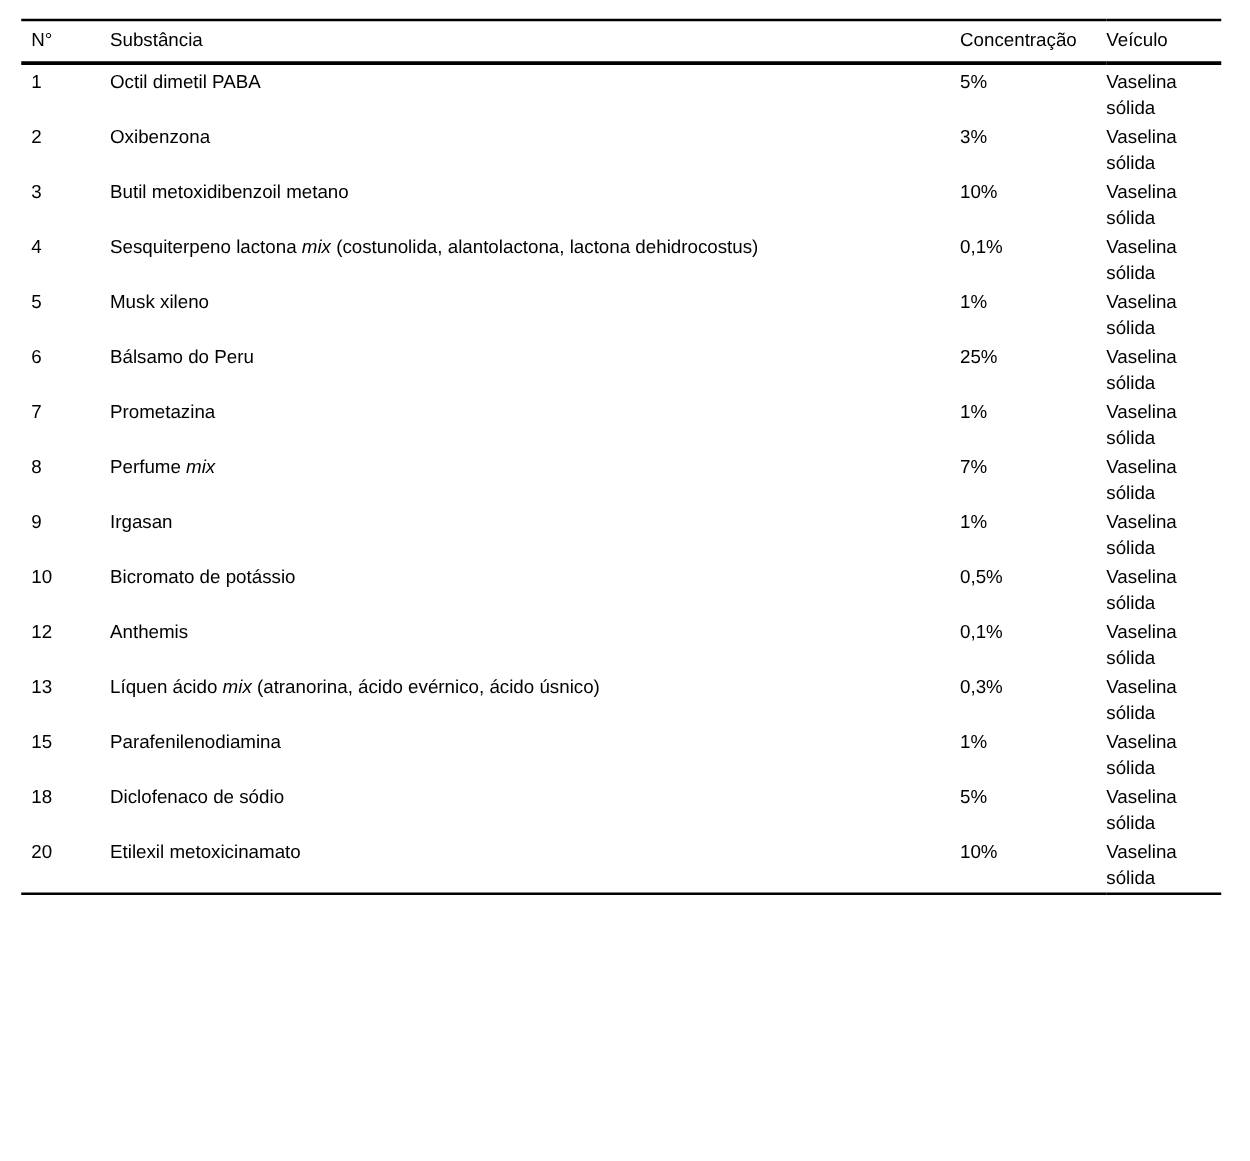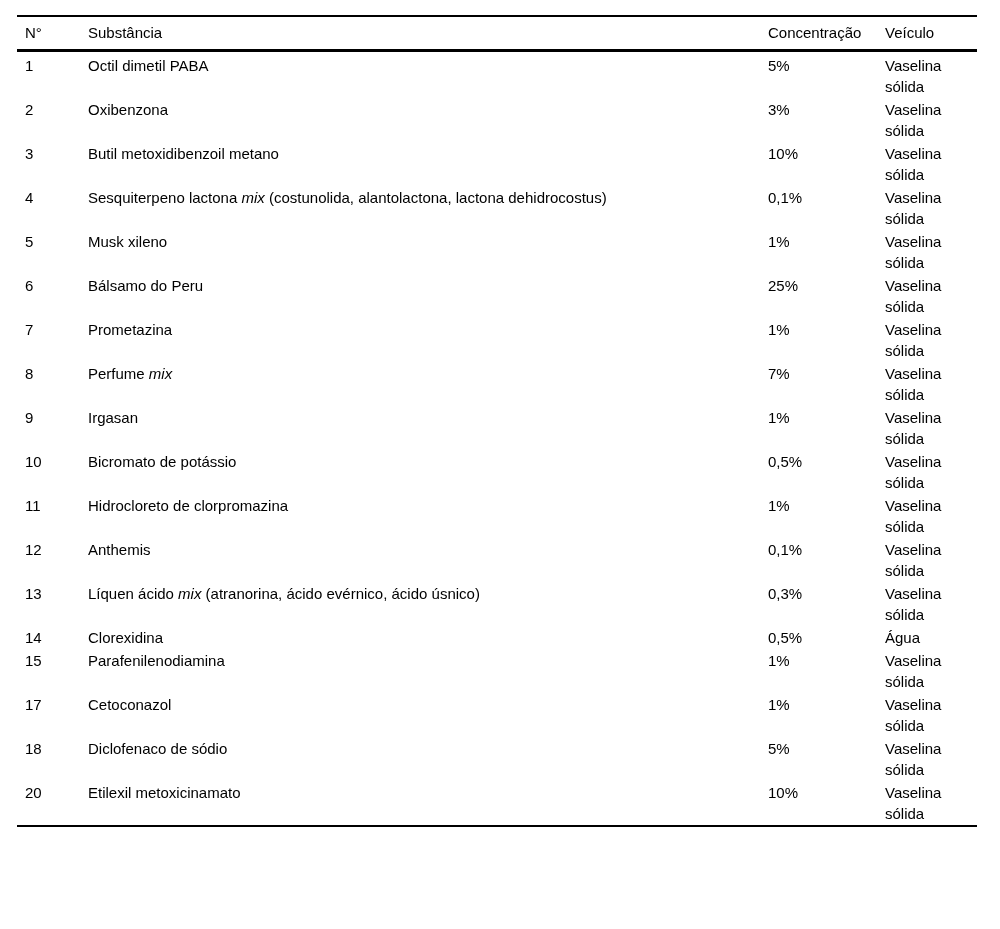--- a/index.html
+++ b/index.html
@@ -127,52 +127,34 @@
     <td class="cell-conc">1%</td>
     <td class="cell-veh">Vaselina sólida</td>
   </tr>
         <tr>
     <td class="cell-num">10</td>
     <td class="cell-sub"><span>Bicromato de potássio</span></td>
     <td class="cell-conc">0,5%</td>
     <td class="cell-veh">Vaselina sólida</td>
   </tr>
         <tr>
-    <td class="cell-num">11</td>
-    <td class="cell-sub"><span>Hidrocloreto de clorpromazina</span></td>
-    <td class="cell-conc">1%</td>
-    <td class="cell-veh">Vaselina sólida</td>
-  </tr>
-        <tr>
     <td class="cell-num">12</td>
     <td class="cell-sub"><span>Anthemis</span></td>
     <td class="cell-conc">0,1%</td>
     <td class="cell-veh">Vaselina sólida</td>
   </tr>
         <tr>
     <td class="cell-num">13</td>
     <td class="cell-sub"><span>Líquen ácido </span><i>mix</i><span> (atranorina, ácido evérnico, ácido úsnico)</span></td>
     <td class="cell-conc">0,3%</td>
     <td class="cell-veh">Vaselina sólida</td>
   </tr>
         <tr>
-    <td class="cell-num">14</td>
-    <td class="cell-sub"><span>Clorexidina</span></td>
-    <td class="cell-conc">0,5%</td>
-    <td class="cell-veh">Água</td>
-  </tr>
-        <tr>
     <td class="cell-num">15</td>
     <td class="cell-sub"><span>Parafenilenodiamina</span></td>
-    <td class="cell-conc">1%</td>
-    <td class="cell-veh">Vaselina sólida</td>
-  </tr>
-        <tr>
-    <td class="cell-num">17</td>
-    <td class="cell-sub"><span>Cetoconazol</span></td>
     <td class="cell-conc">1%</td>
     <td class="cell-veh">Vaselina sólida</td>
   </tr>
         <tr>
     <td class="cell-num">18</td>
     <td class="cell-sub"><span>Diclofenaco de sódio</span></td>
     <td class="cell-conc">5%</td>
     <td class="cell-veh">Vaselina sólida</td>
   </tr>
         <tr>

